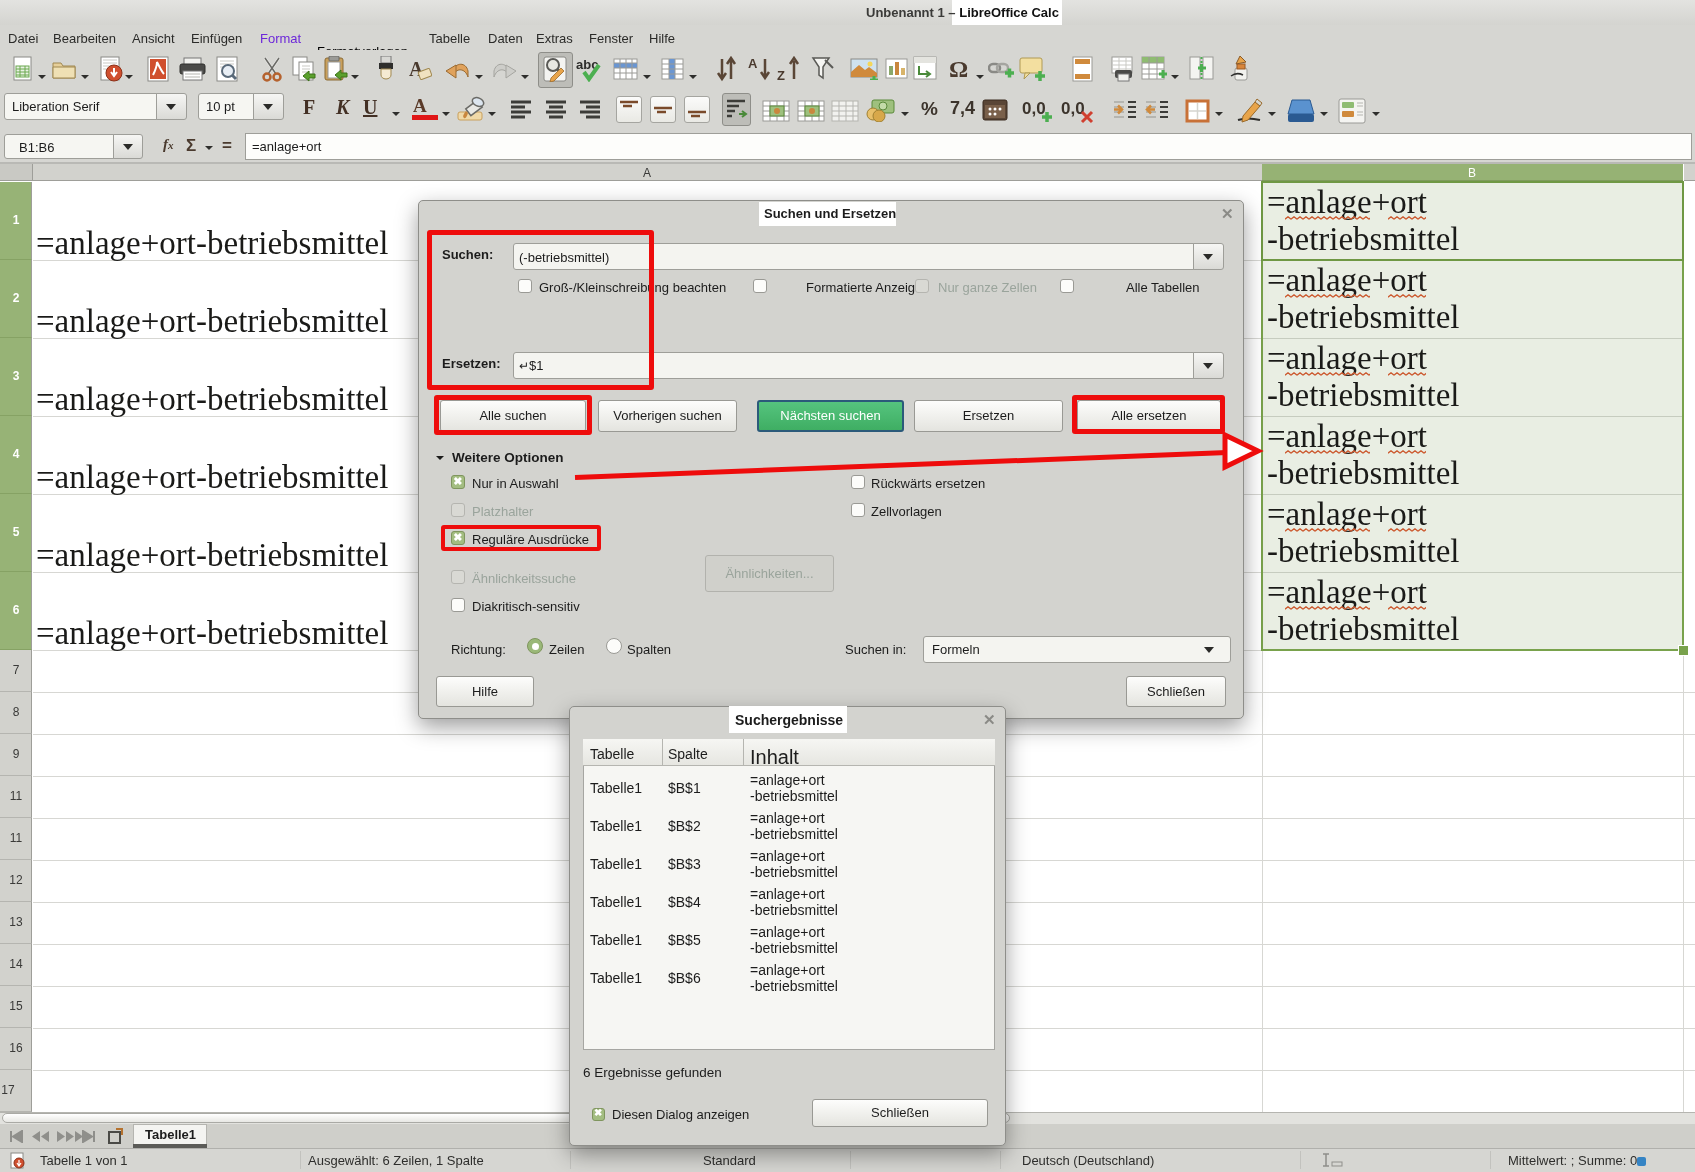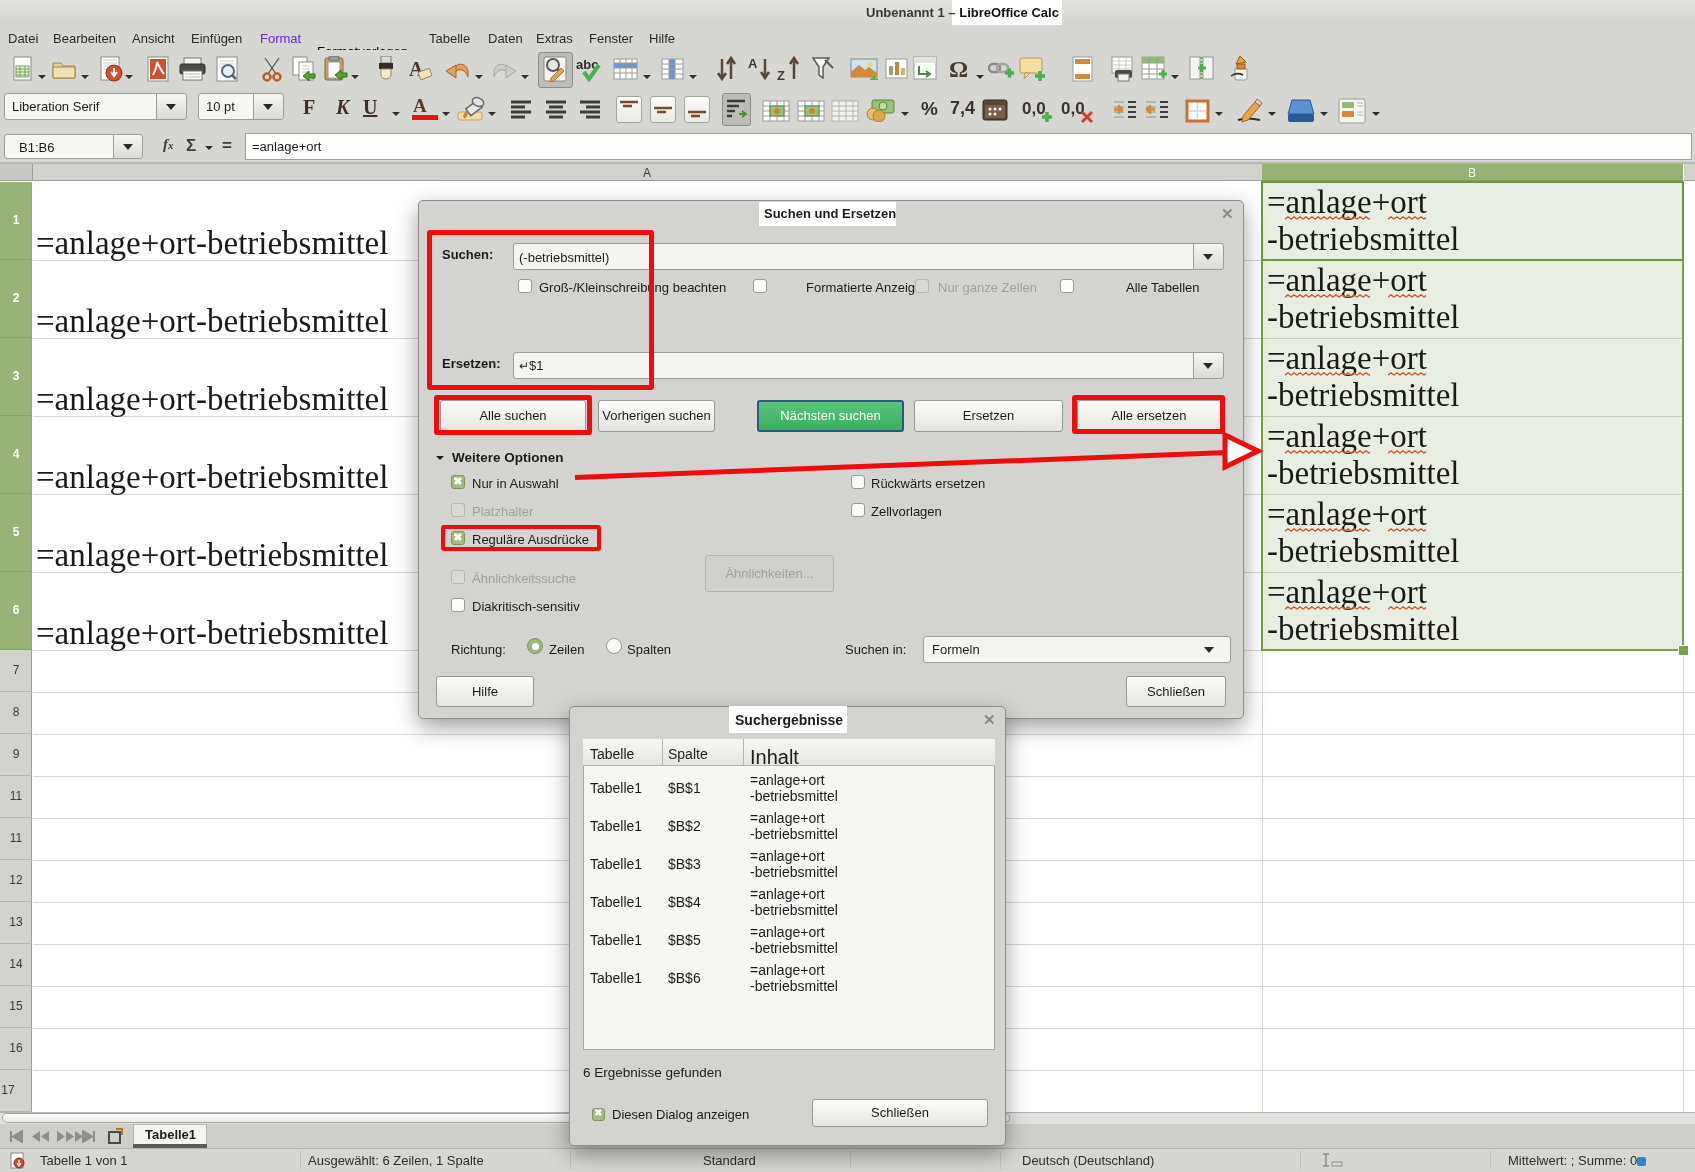--- a/index.html
+++ b/index.html
@@ -528,21 +528,21 @@
 <div class="cb cbd" style="left:915px;top:279px;z-index:11;"></div>
 <div class="ab t13" style="left:938px;top:280px;z-index:11;"><span style="color:#9aa49c;">Nur ganze Zellen</span></div>
 <div class="cb" style="left:1060px;top:279px;z-index:11;"></div>
 <div class="ab t13" style="left:1082px;top:280px;z-index:11;margin-left:44px;">Alle Tabellen</div>
 <div class="ab t13" style="left:442px;top:356px;z-index:11;"><span class="b">Ersetzen:</span></div>
 <div class="fld" style="left:513px;top:352px;width:681px;height:27px;z-index:11;background:#f4f4f0;border-radius:3px 0 0 3px;"></div>
 <div class="arrbtn" style="left:1193px;top:352px;width:31px;height:27px;z-index:11;border-radius:0 3px 3px 0;"></div>
 <div class="tri" style="left:1203px;top:363px;z-index:12;"></div>
 <div class="ab t13" style="left:519px;top:358px;z-index:11;"><span style="font-size:12px;">↵</span>$1</div>
 <div class="btn" style="left:440px;top:400px;width:146px;height:32px;font-size:13px;line-height:30px;z-index:11;">Alle suchen</div>
-<div class="btn" style="left:598px;top:400px;width:117px;height:32px;font-size:13px;line-height:30px;z-index:11;">Vorherigen suchen</div>
+<div class="btn" style="left:598px;top:400px;width:139px;height:32px;font-size:13px;line-height:30px;z-index:11;">Vorherigen suchen</div>
 <div class="ab" style="left:757px;top:400px;width:147px;height:32px;background:linear-gradient(#55c47e,#3fae63);border:2px solid #2b5a7a;border-radius:3px;z-index:11;text-align:center;color:#fff;font-size:13px;line-height:28px;">Nächsten suchen</div>
 <div class="btn" style="left:914px;top:400px;width:149px;height:32px;font-size:13px;line-height:30px;z-index:11;">Ersetzen</div>
 <div class="btn" style="left:1077px;top:400px;width:144px;height:32px;font-size:13px;line-height:30px;z-index:11;">Alle ersetzen</div>
 <div class="trism" style="left:436px;top:456px;border-top-color:#1c1c1c;z-index:11;"></div>
 <div class="ab t13" style="left:452px;top:450px;z-index:11;"><span class="b" style="font-size:13.5px;">Weitere Optionen</span></div>
 <div class="cb cbg" style="left:451px;top:475px;z-index:11;"></div>
 <div class="ab" style="left:453.2px;top:474.5px;z-index:12;font-size:11px;font-weight:bold;color:#fff;">✖</div>
 <div class="ab t13" style="left:472px;top:476px;z-index:11;">Nur in Auswahl</div>
 <div class="cb cbd" style="left:451px;top:503px;z-index:11;"></div>
 <div class="ab t13" style="left:472px;top:504px;z-index:11;"><span style="color:#9aa49c;">Platzhalter</span></div>

